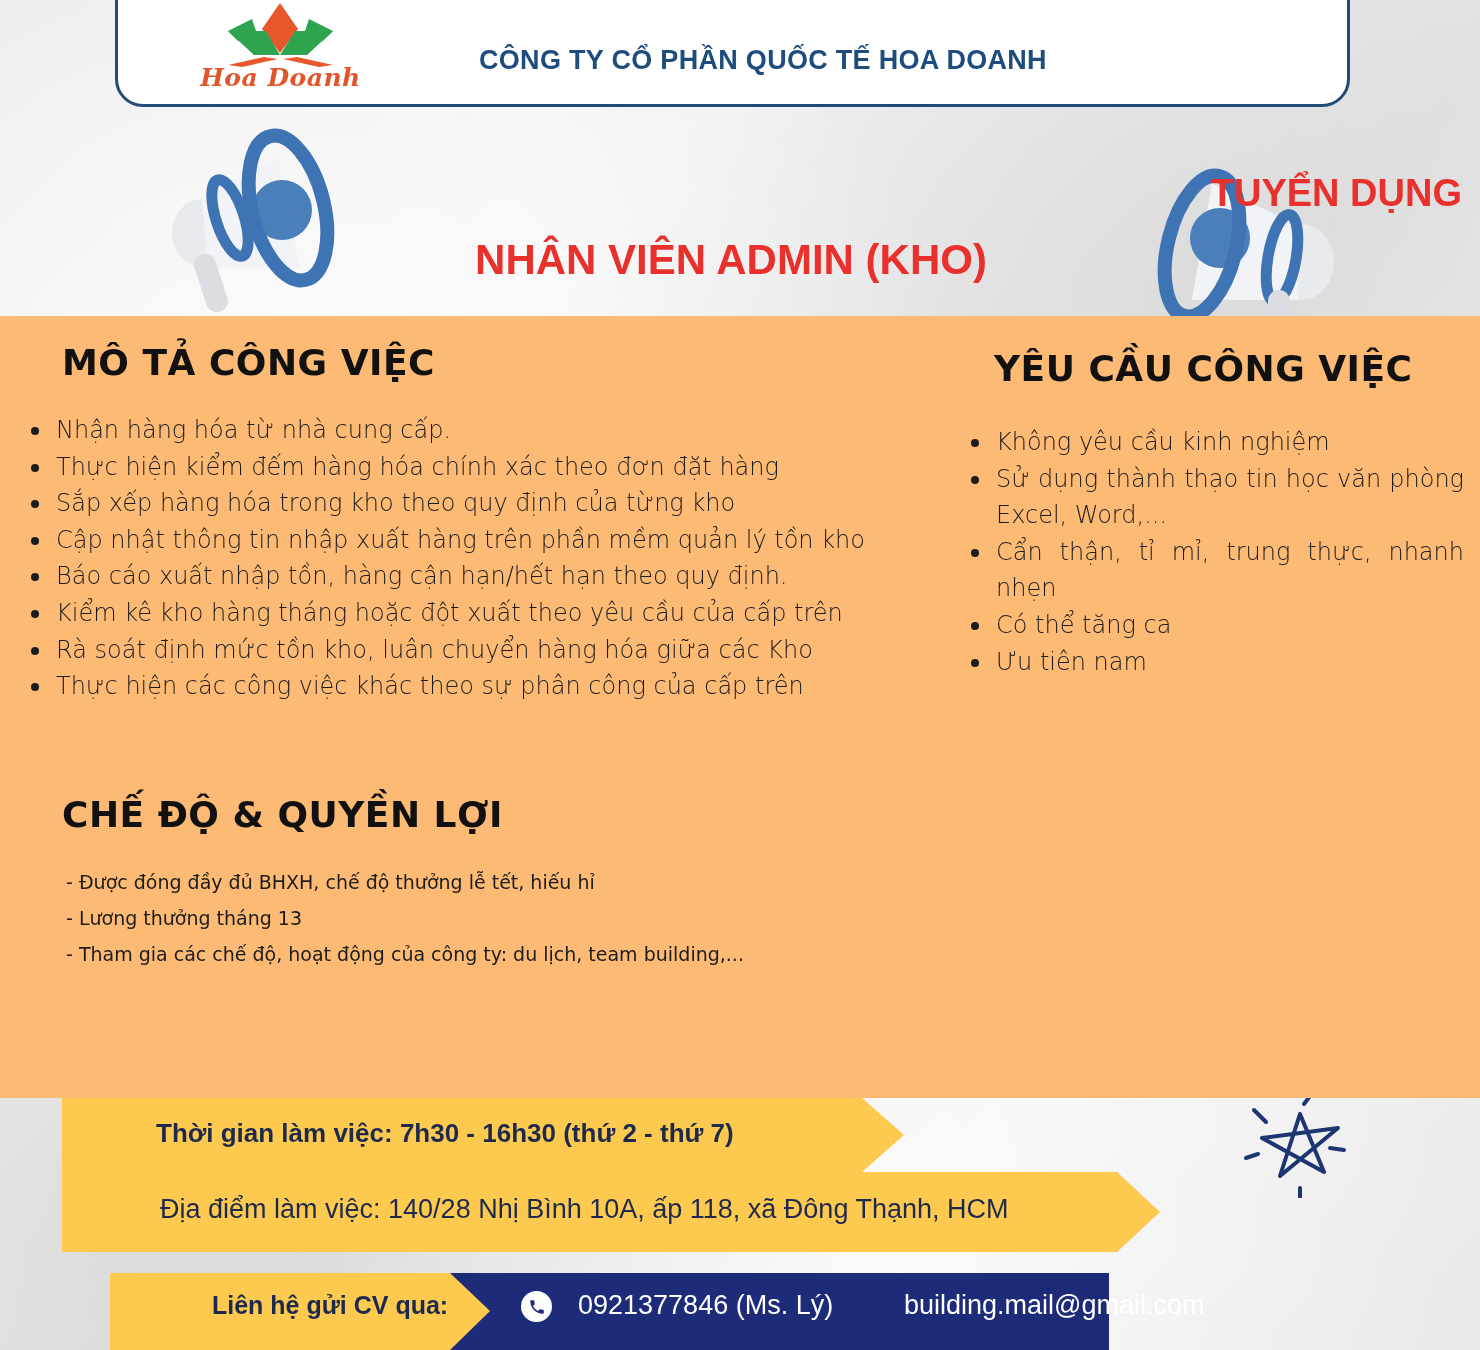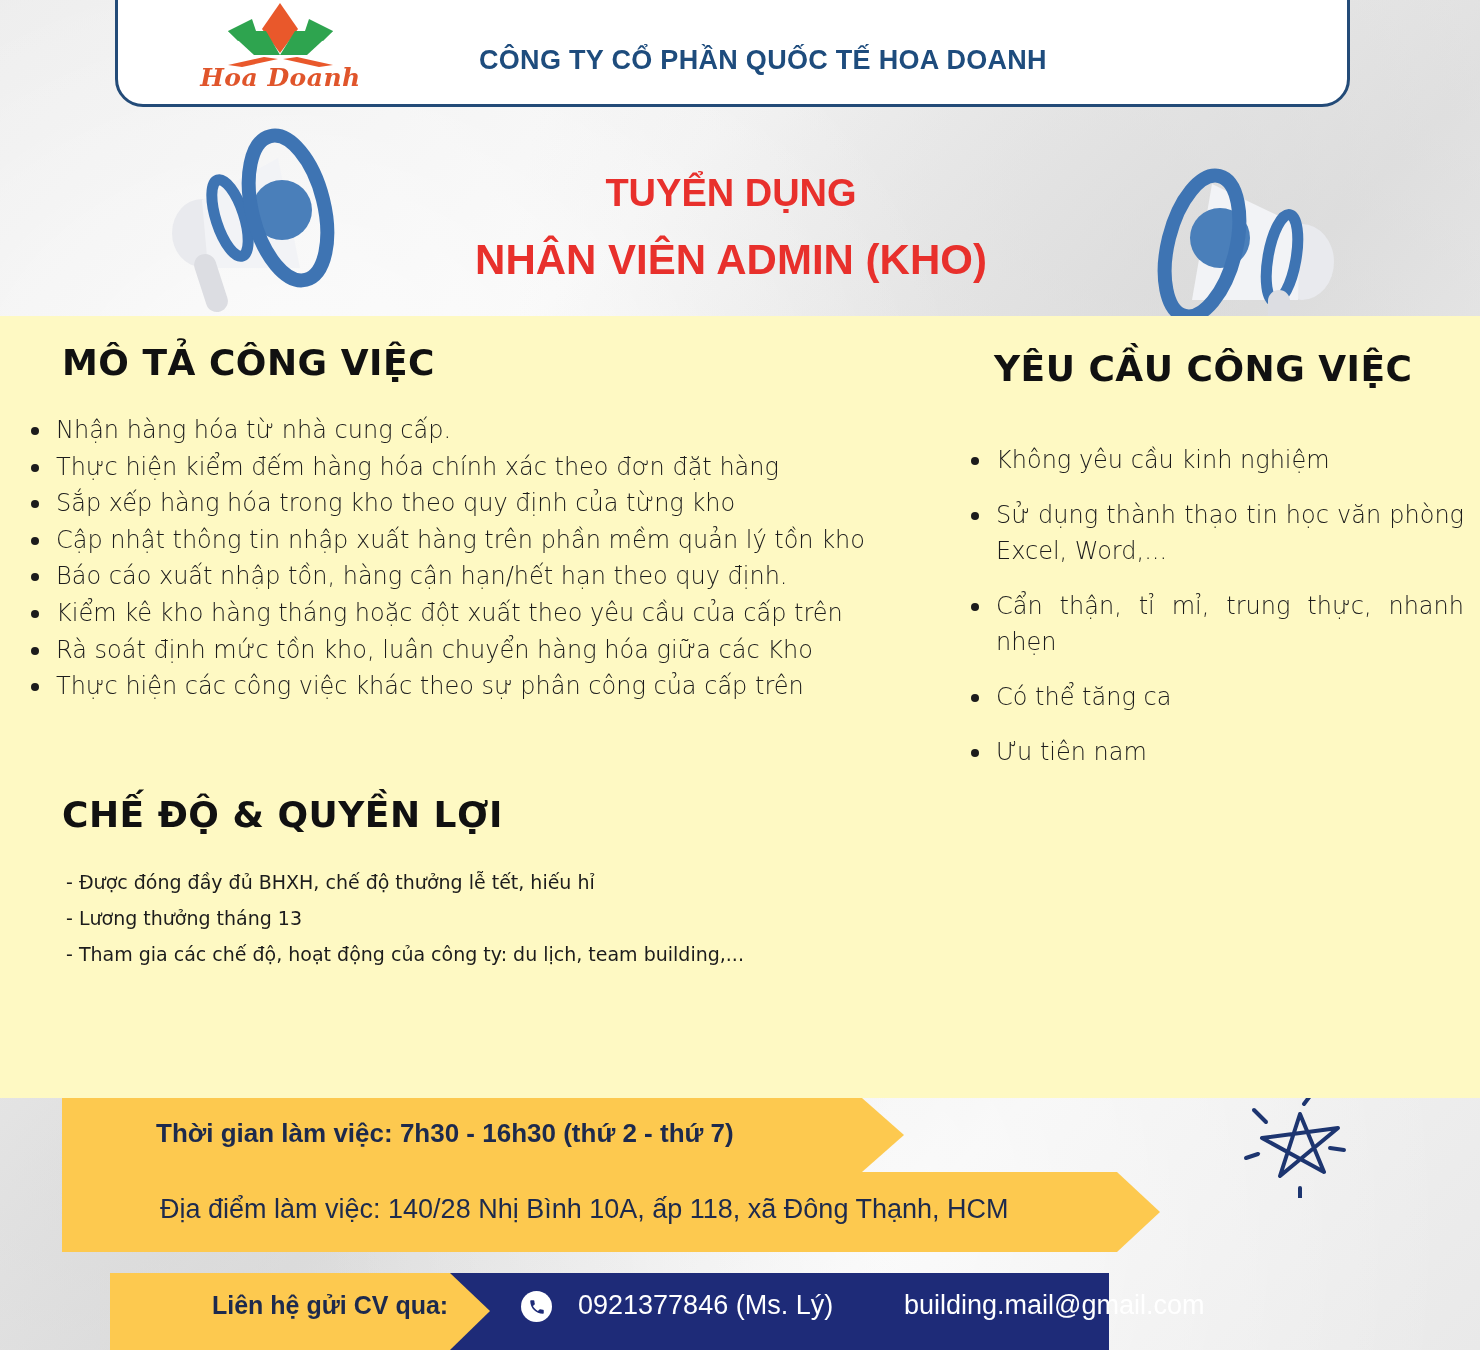--- a/index.html
+++ b/index.html
@@ -28,48 +28,48 @@
     font-family: "DejaVu Serif", serif; font-style: italic; font-weight: bold;
     font-size: 25px; color: #e0552b; letter-spacing: 0.5px;
   }
   .company-name {
     position: absolute; left: 476px; top: 42px;
     font-family: "Liberation Sans", sans-serif; font-weight: bold;
     font-size: 27px; color: #1e4c7d; letter-spacing: 0.3px;
   }
   
   .title-small {
-    position: absolute; left: 0; width: 1462px; top: 172px; text-align: center;
+    position: absolute; left: 0; width: 1462px; top: 172px; text-align: right;
     font-family: "Liberation Sans", sans-serif; font-weight: bold; font-size: 38px; color: #e8302c;
   }
   .title-big {
     position: absolute; left: 0; width: 1462px; top: 236px; text-align: center;
     font-family: "Liberation Sans", sans-serif; font-weight: bold; font-size: 42px; color: #e8302c;
   }
   .megaphone { position: absolute; }
   
   .panel {
     position: absolute; left: 0; top: 316px; width: 1480px; height: 782px;
-    background: #fef9c3;
+    background: #fdba74;
   }
   .section-title {
     position: absolute; font-family: "DejaVu Sans", sans-serif; font-weight: bold;
     font-size: 36px; color: #111111; letter-spacing: 0.5px;
   }
   ul.bullets { position: absolute; list-style: none; }
   ul.bullets li {
     position: relative; padding-left: 28px;
     font-family: "DejaVu Sans", sans-serif; font-size: 24px; color: #1c1c1c; line-height: 36.6px;
     font-weight: 300;
   }
   ul.bullets li::before {
     content: ""; position: absolute; left: 3px; top: 15px; width: 8px; height: 8px;
     border-radius: 50%; background: #1c1c1c;
   }
-  ul.req li { text-align: justify; text-align-last: left; margin-top: 18px; }
+  ul.req li { text-align: justify; text-align-last: left; }
   .benefit {
     font-family: "DejaVu Sans", sans-serif; font-size: 19px; color: #1c1c1c; line-height: 36px;
   }
   
   .arrow-1 {
     position: absolute; left: 62px; top: 1098px; width: 842px; height: 74px;
     background: #fdc94f;
     clip-path: polygon(0 0, 800px 0, 842px 37px, 800px 74px, 0 74px);
   }
   .arrow-2 {

